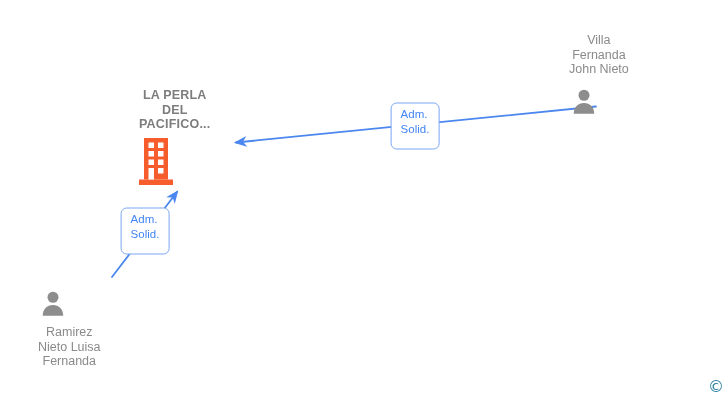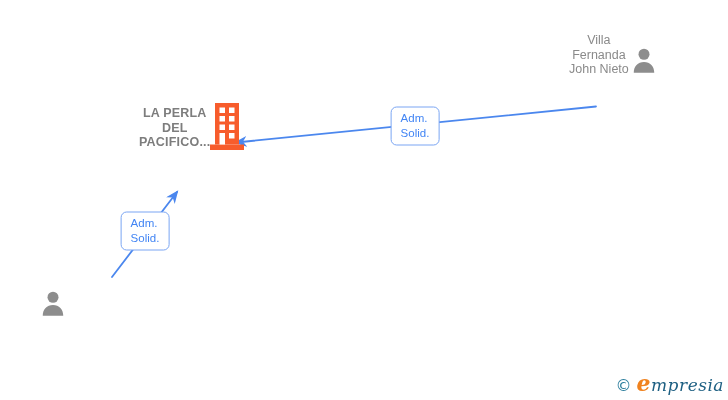--- a/index.html
+++ b/index.html
@@ -1,29 +1,29 @@
 <!DOCTYPE html>
 <html><head>
 <meta charset="utf-8">
 <style>
   html,body { margin:0; padding:0; background:#fff; }
   .canvas {
     position:relative; width:728px; height:400px; background:#ffffff;
     font-family:"Liberation Sans", sans-serif; overflow:hidden;
   }
   .edges-svg { position:absolute; left:0; top:0; width:728px; height:400px; }
-  .node { position:absolute; display:flex; flex-direction:row; align-items:flex-end; }
+  .node { position:absolute; display:flex; flex-direction:column; align-items:flex-start; }
   .node-label { font-size:12.5px; color:#8a8a8a; line-height:14.5px; text-align:center; white-space:nowrap; }
   .node-label span { display:block; }
-  .company .node-label { font-weight:bold; color:#7d7d7d; letter-spacing:.2px;margin-top:18px; }
+  .company .node-label { font-weight:bold; color:#7d7d7d; letter-spacing:.2px; }
   .icon-wrap { line-height:0; }
   .edge-label {
     position:absolute; transform:translate(-50%,-50%);
     background:#ffffff; border:1.6px solid #7aa5f3; border-radius:6px;
-    padding:3px 9px 4px 9px; color:#4285f4; font-size:11.5px; line-height:15px;
+    padding:3px 9px 12px 9px; color:#4285f4; font-size:11.5px; line-height:15px;
     text-align:left; white-space:nowrap;
   }
   .edge-label span { display:block; }
   .watermark {
     position:absolute; right:4px; bottom:4px;
     display:flex; align-items:baseline; gap:5px;
     font-family:"DejaVu Serif", serif;
   }
   .wm-copy { color:#2b7d9c; font-size:16px; font-family:"DejaVu Sans", sans-serif; }
   .wm-brand { font-style:italic; letter-spacing:.5px; }
@@ -81,29 +81,33 @@
     </div>
   </div>
 
   <div class="node" style="left:38px; top:288px; width:122px;">
     <div class="icon-wrap">
       <svg width="30" height="32" viewBox="0 0 24 24">
         <circle cx="12" cy="6.6" r="4.4" fill="#8d8d8d"></circle>
         <path d="M12 12.8c-4.9 0-8.2 3.4-8.2 8.6h16.4c0-5.2-3.3-8.6-8.2-8.6z" fill="#8d8d8d"></path>
       </svg>
     </div>
+    <div class="node-label" style="margin-top:5px;">
+      <span>Ramirez</span>
+      <span>Nieto Luisa</span>
+      <span>Fernanda</span>
+    </div>
   </div>
 
   <div class="edge-label" style="left:415px; top:126px;">
     <span>Adm.</span>
     <span>Solid.</span>
   </div>
   <div class="edge-label" style="left:145px; top:231px;">
     <span>Adm.</span>
     <span>Solid.</span>
   </div>
 
   <div class="watermark">
     <span class="wm-copy">©</span>
-    <span class="wm-brand"><span class="wm-initial">e</span><span class="wm-rest">mpresia</span></span>
   </div>
 
 </div>
 
 </body></html>

